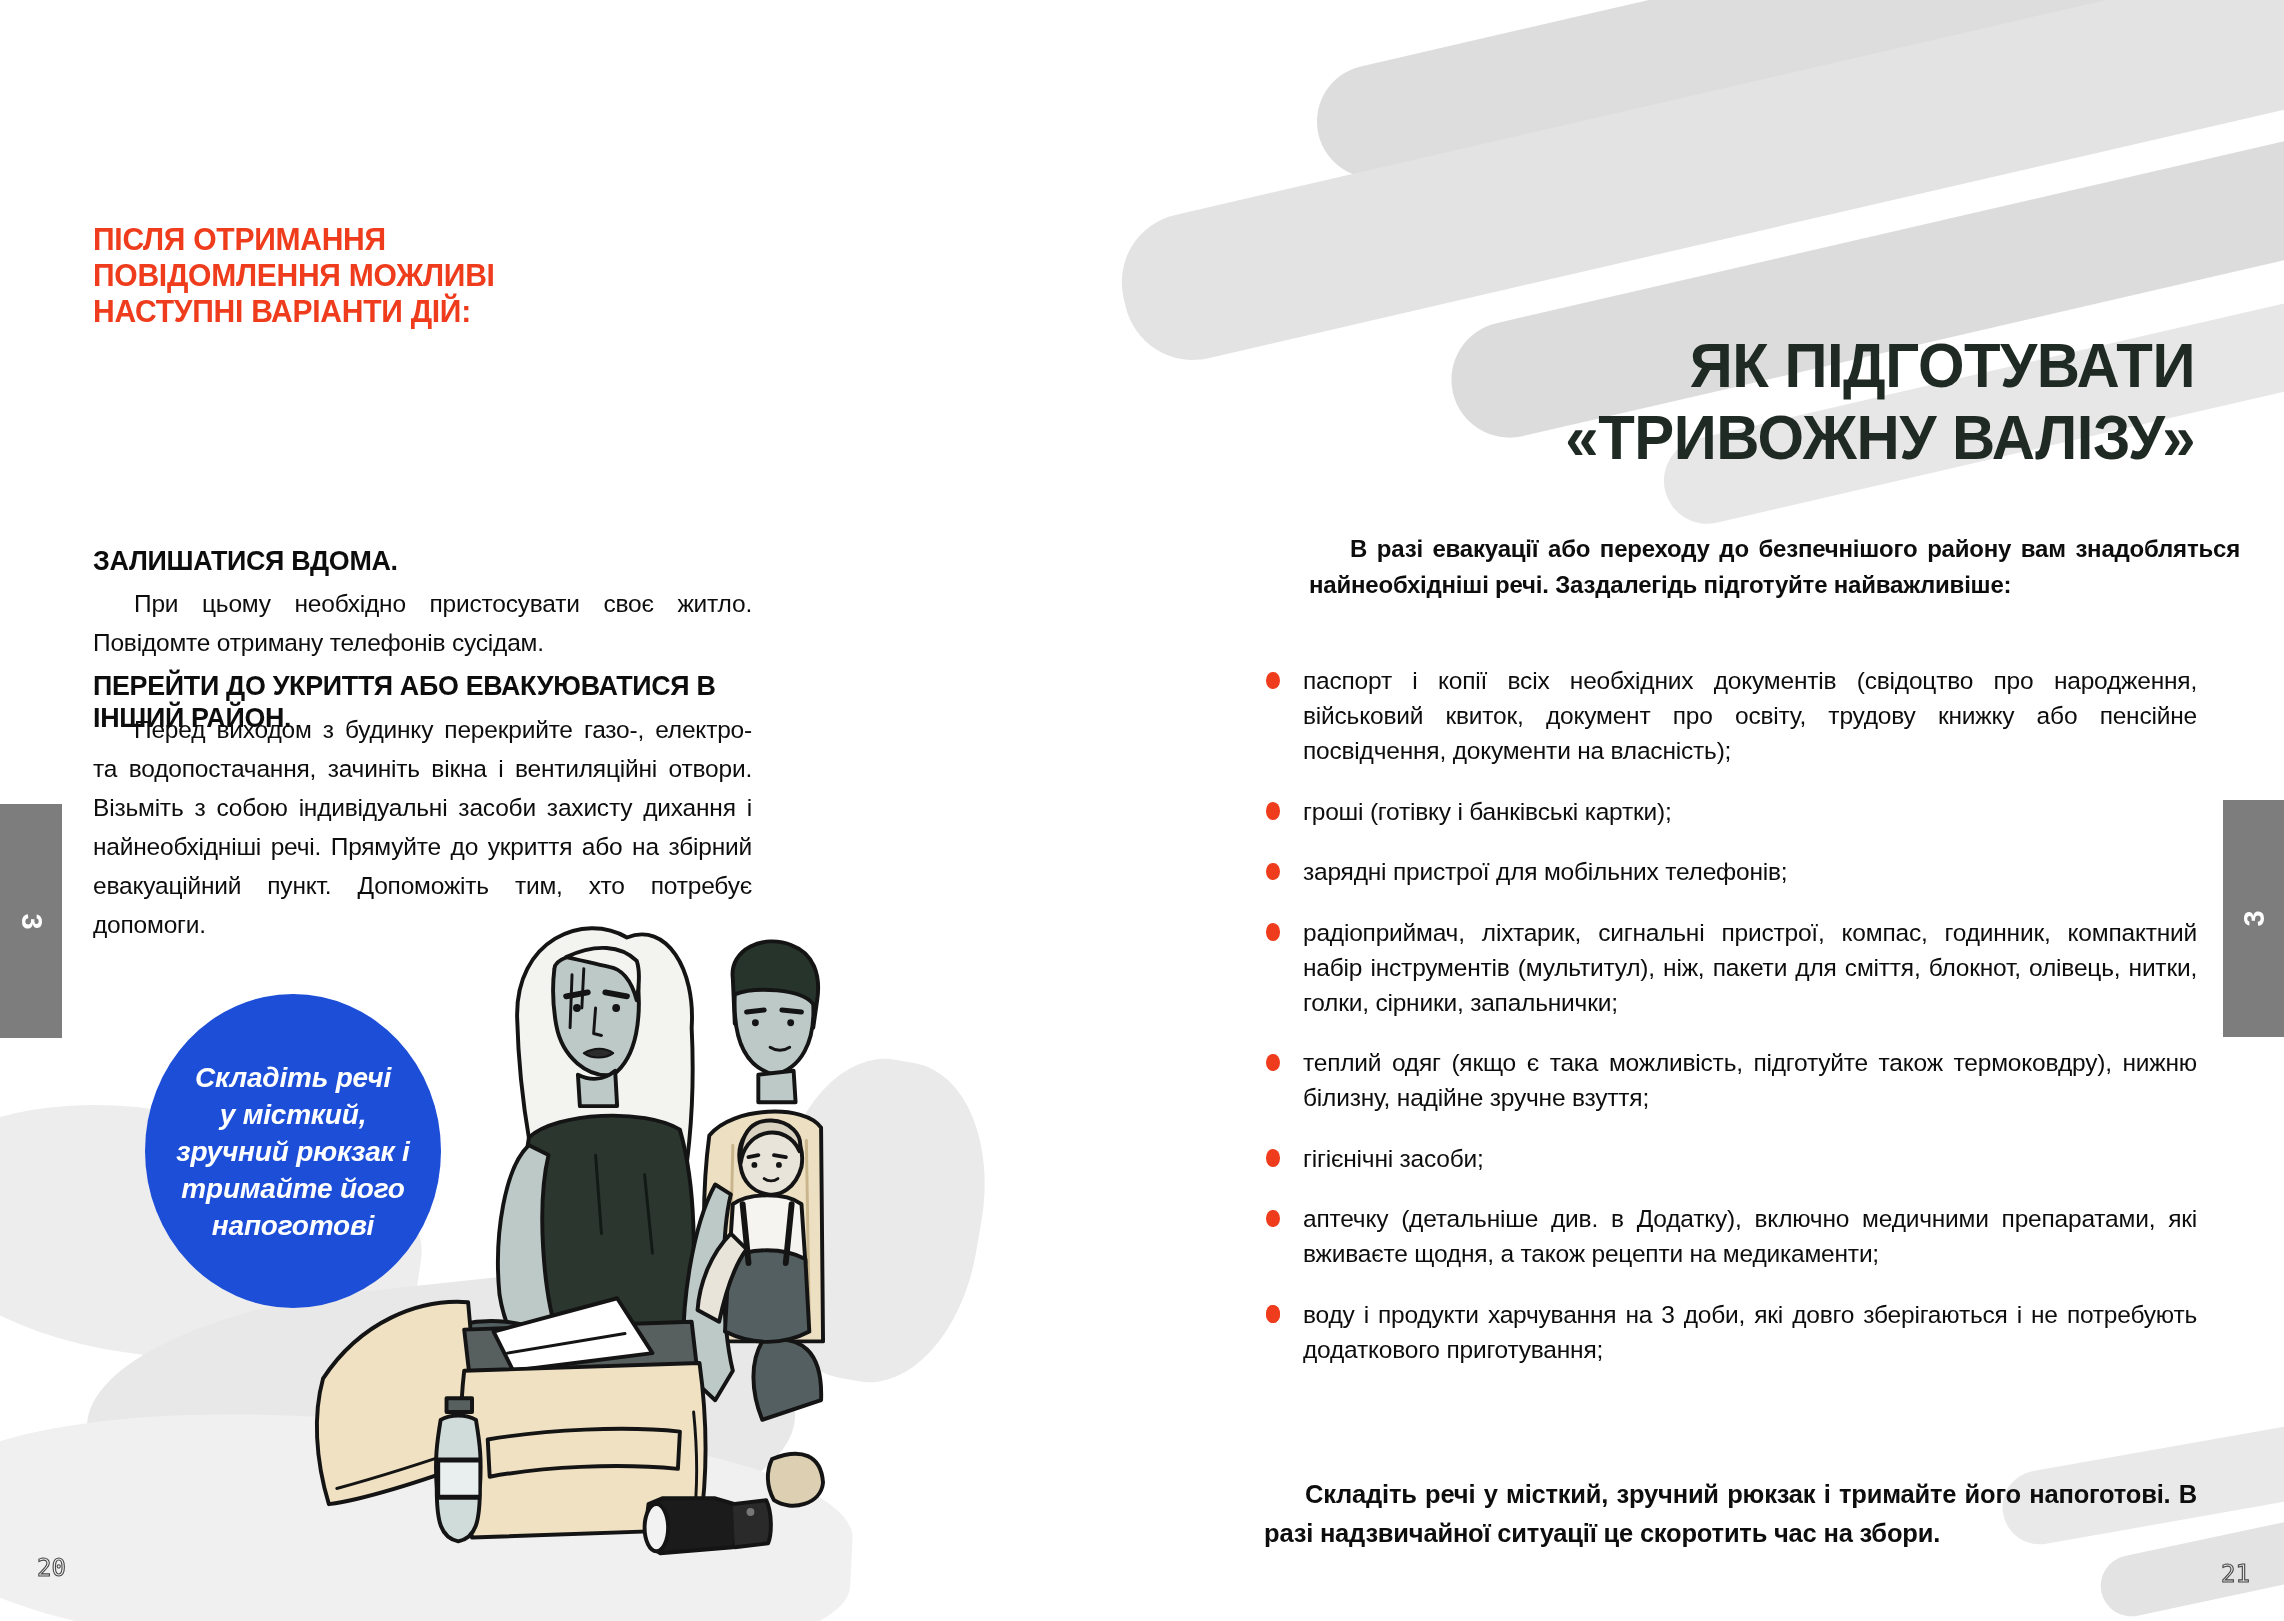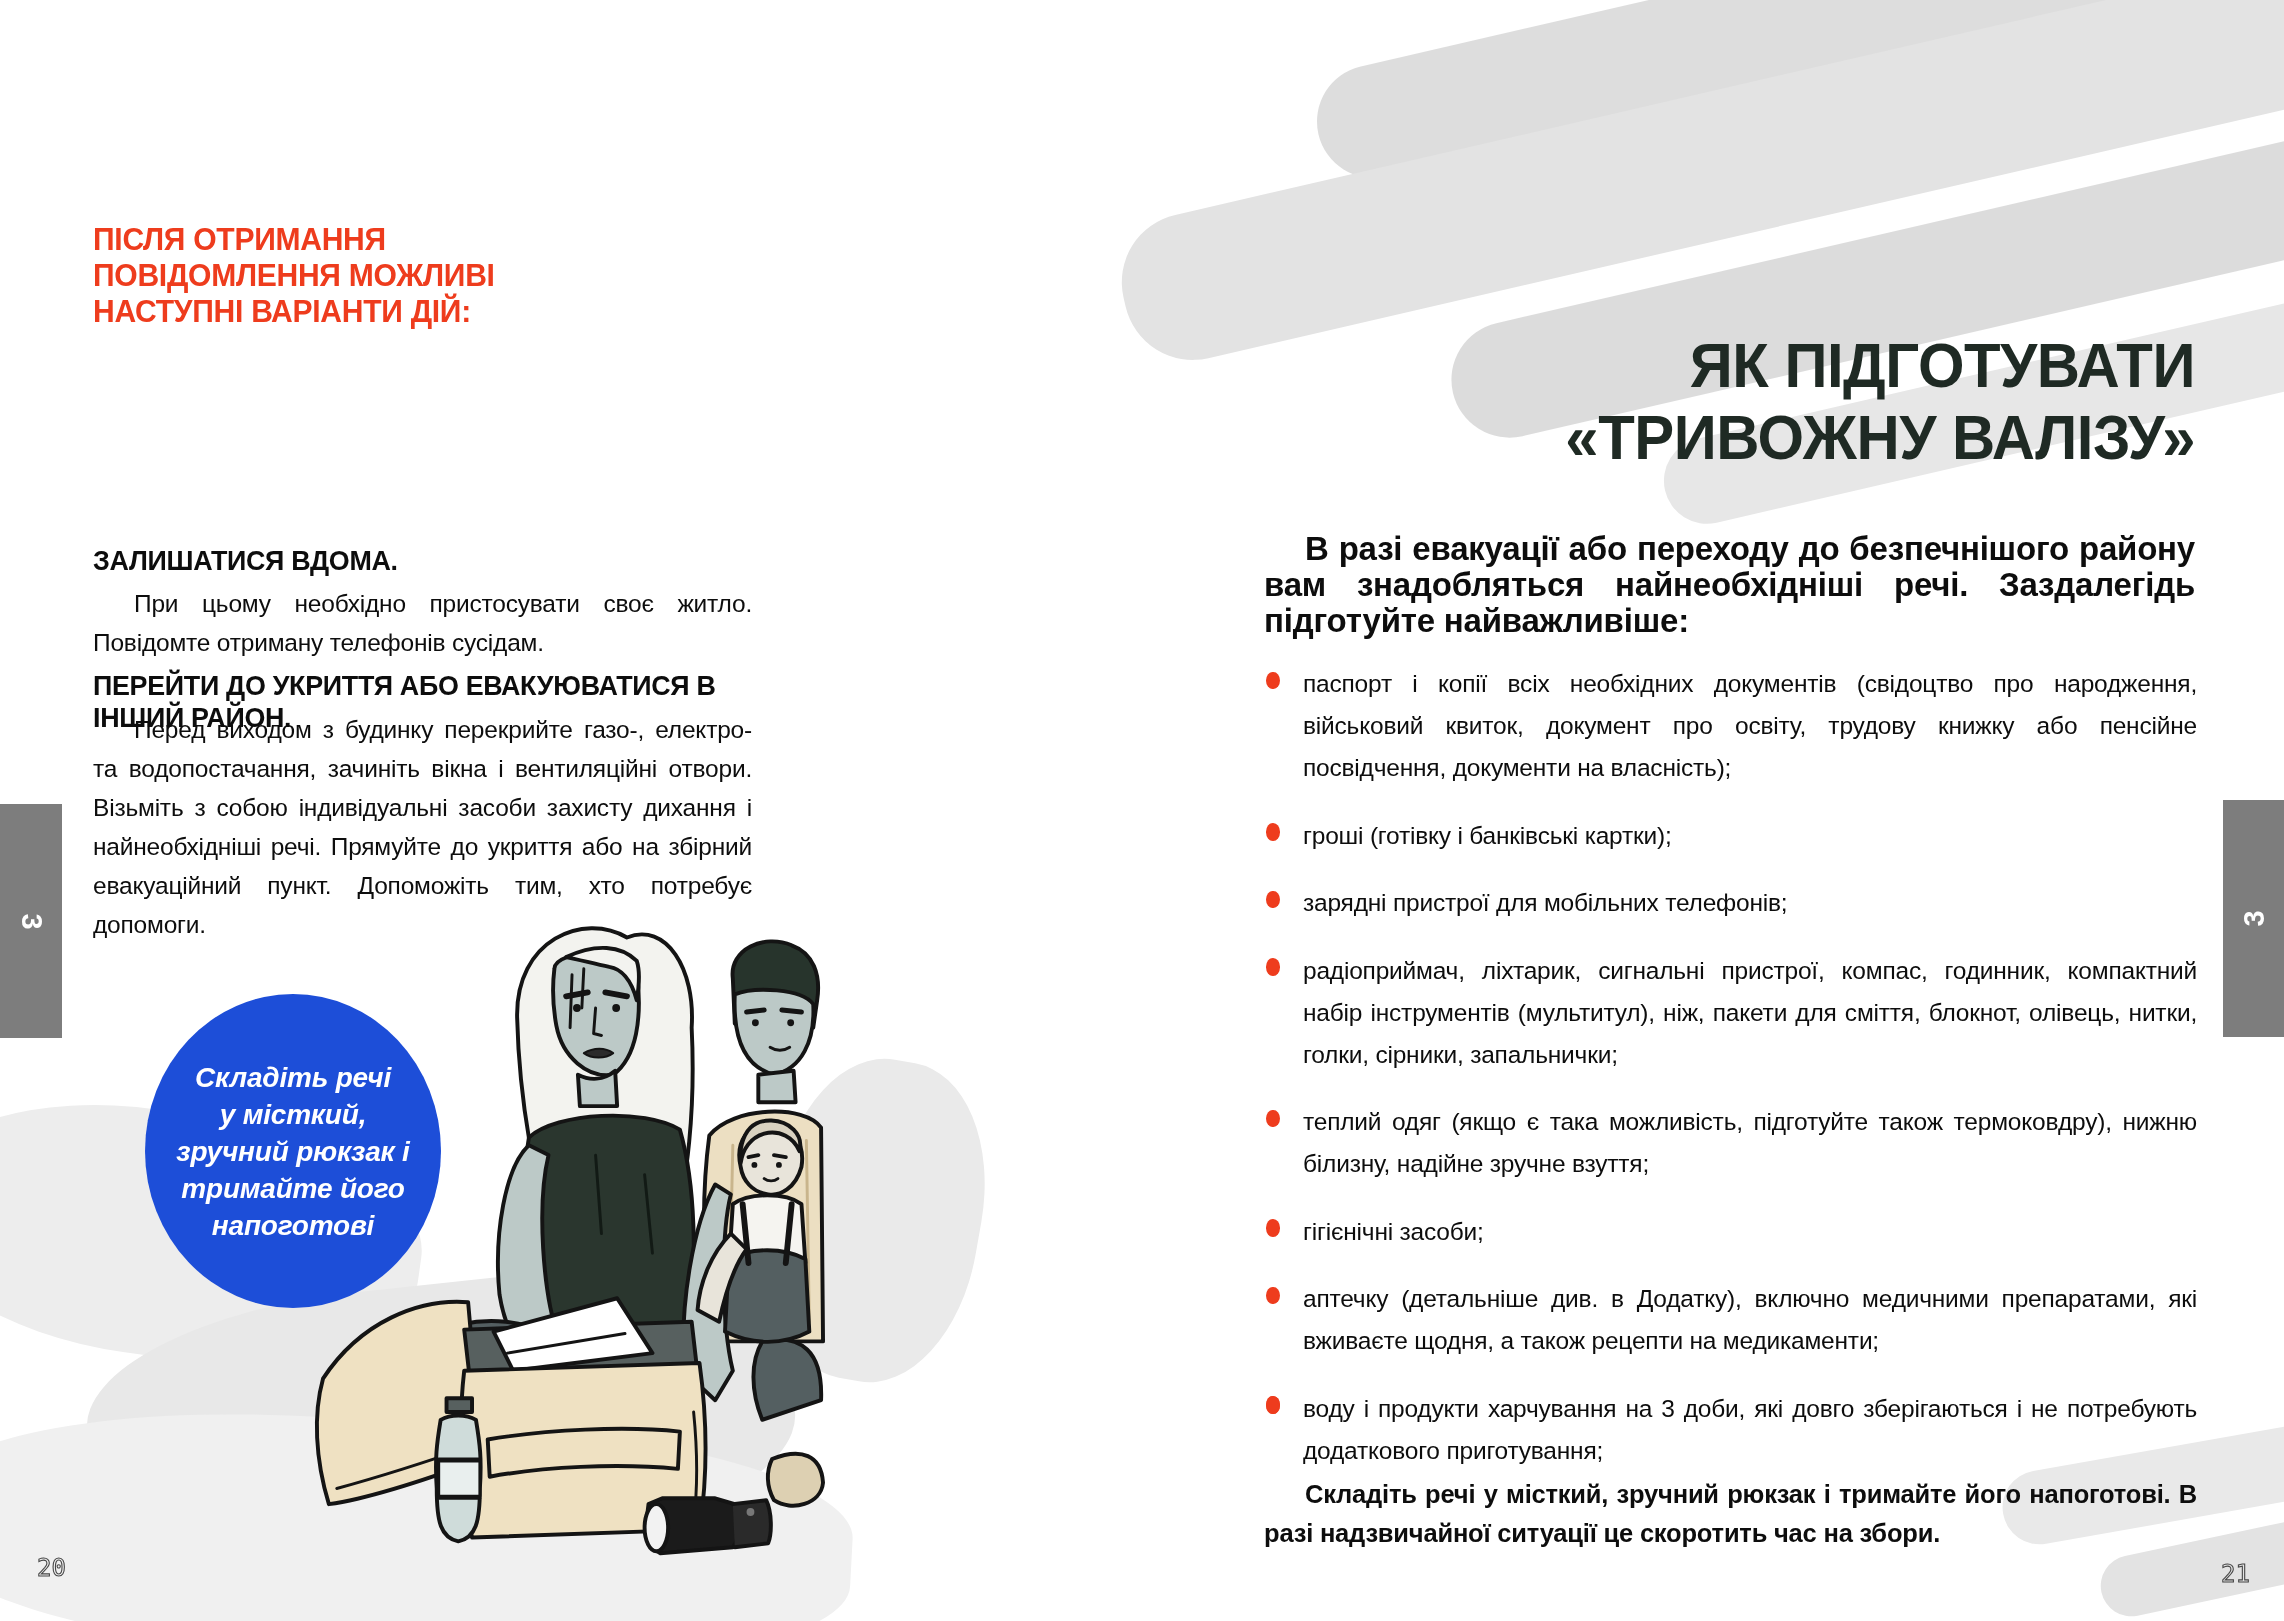--- a/index.html
+++ b/index.html
@@ -53,30 +53,30 @@
     letter-spacing:-0.2px;
   }
   .illus{position:absolute;left:272px;top:910px;z-index:1;}
   
   .big-title{
     position:absolute;z-index:2;left:1019px;top:329px;width:1176px;text-align:right;
     font-weight:bold;font-size:63px;line-height:72px;color:#1f2a24;letter-spacing:-0.5px;
     transform:scaleX(0.95);transform-origin:right top;
   }
   .intro{
-    position:absolute;z-index:2;left:1264px;top:531px;width:931px;
-    font-weight:bold;font-size:33px;line-height:36px;color:#0d0d0d;text-align:justify;text-indent:41px;
+    position:absolute;z-index:2;left:1309px;top:531px;width:931px;
+    font-weight:bold;font-size:24px;line-height:36px;color:#0d0d0d;text-align:justify;text-indent:41px;
     letter-spacing:-0.2px;
   }
   .checklist{
     position:absolute;z-index:2;left:1264px;top:663px;width:933px;margin:0;padding:0;list-style:none;
   }
   .checklist li{
     position:relative;padding-left:39px;margin:0 0 25.5px 0;
-    font-size:24.5px;line-height:42px;letter-spacing:-0.2px;color:#0d0d0d;text-align:justify;
+    font-size:24.5px;line-height:35px;letter-spacing:-0.2px;color:#0d0d0d;text-align:justify;
   }
   .checklist .dot{
     position:absolute;left:2px;top:8.8px;width:13.7px;height:17.6px;border-radius:50%;background:#ee3c1d;
   }
   .outro{
     position:absolute;z-index:2;left:1264px;top:1475px;width:933px;
     font-weight:bold;font-size:25.5px;line-height:39px;color:#0d0d0d;text-align:justify;text-indent:41px;
     letter-spacing:-0.2px;
   }
 </style>

